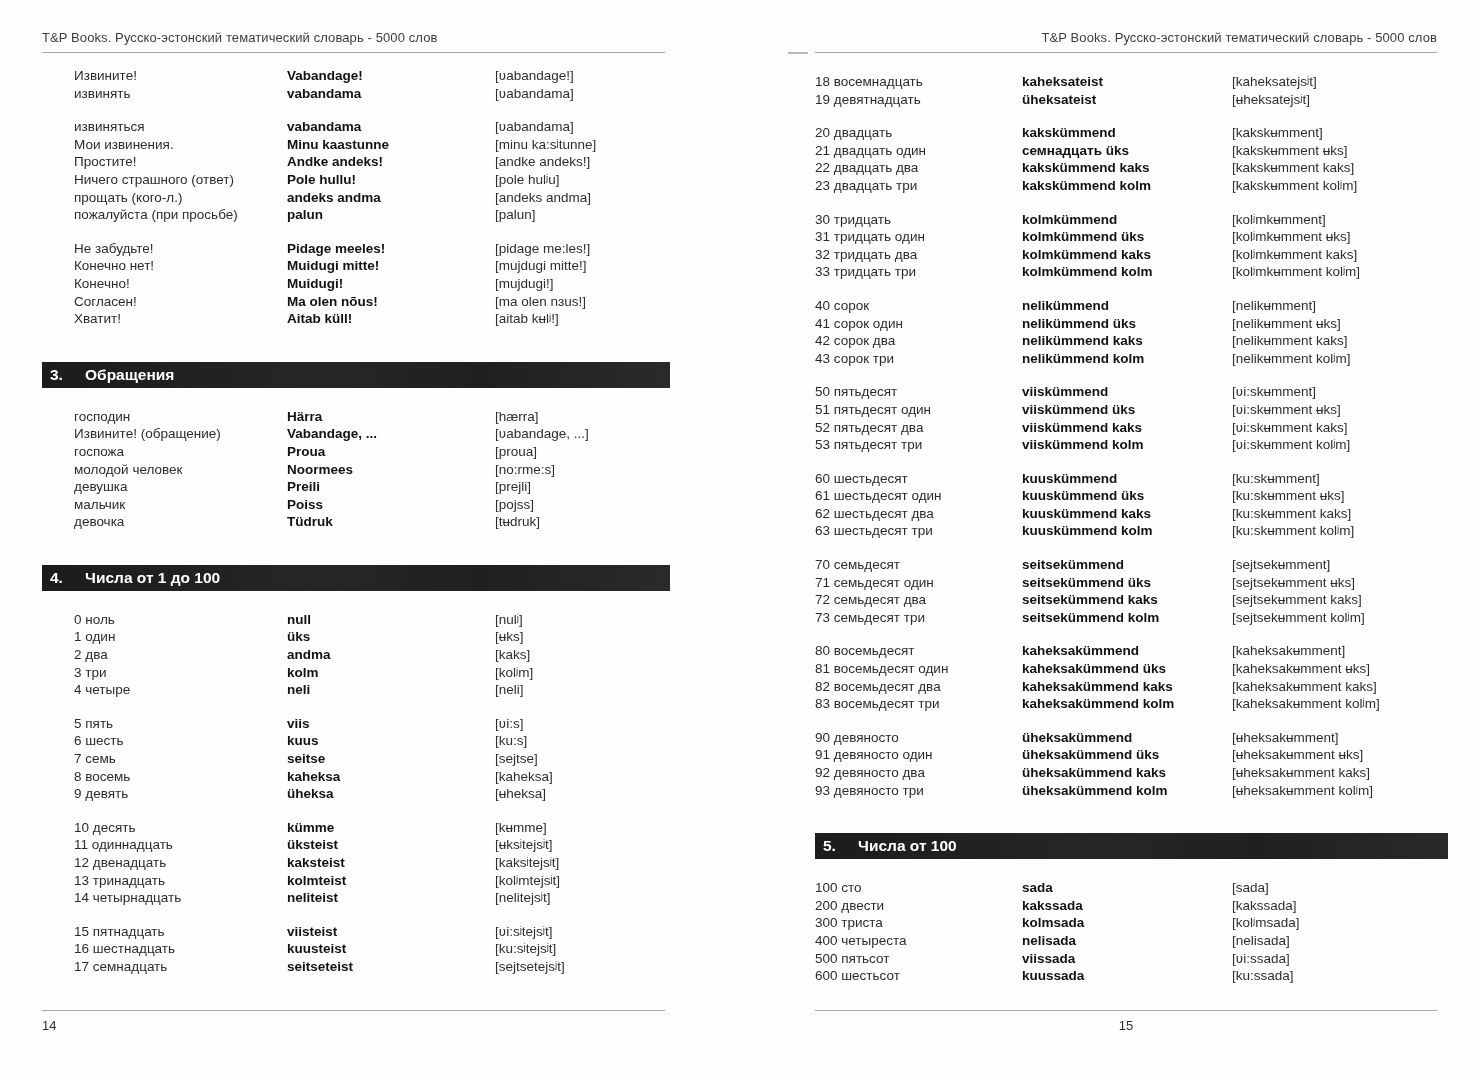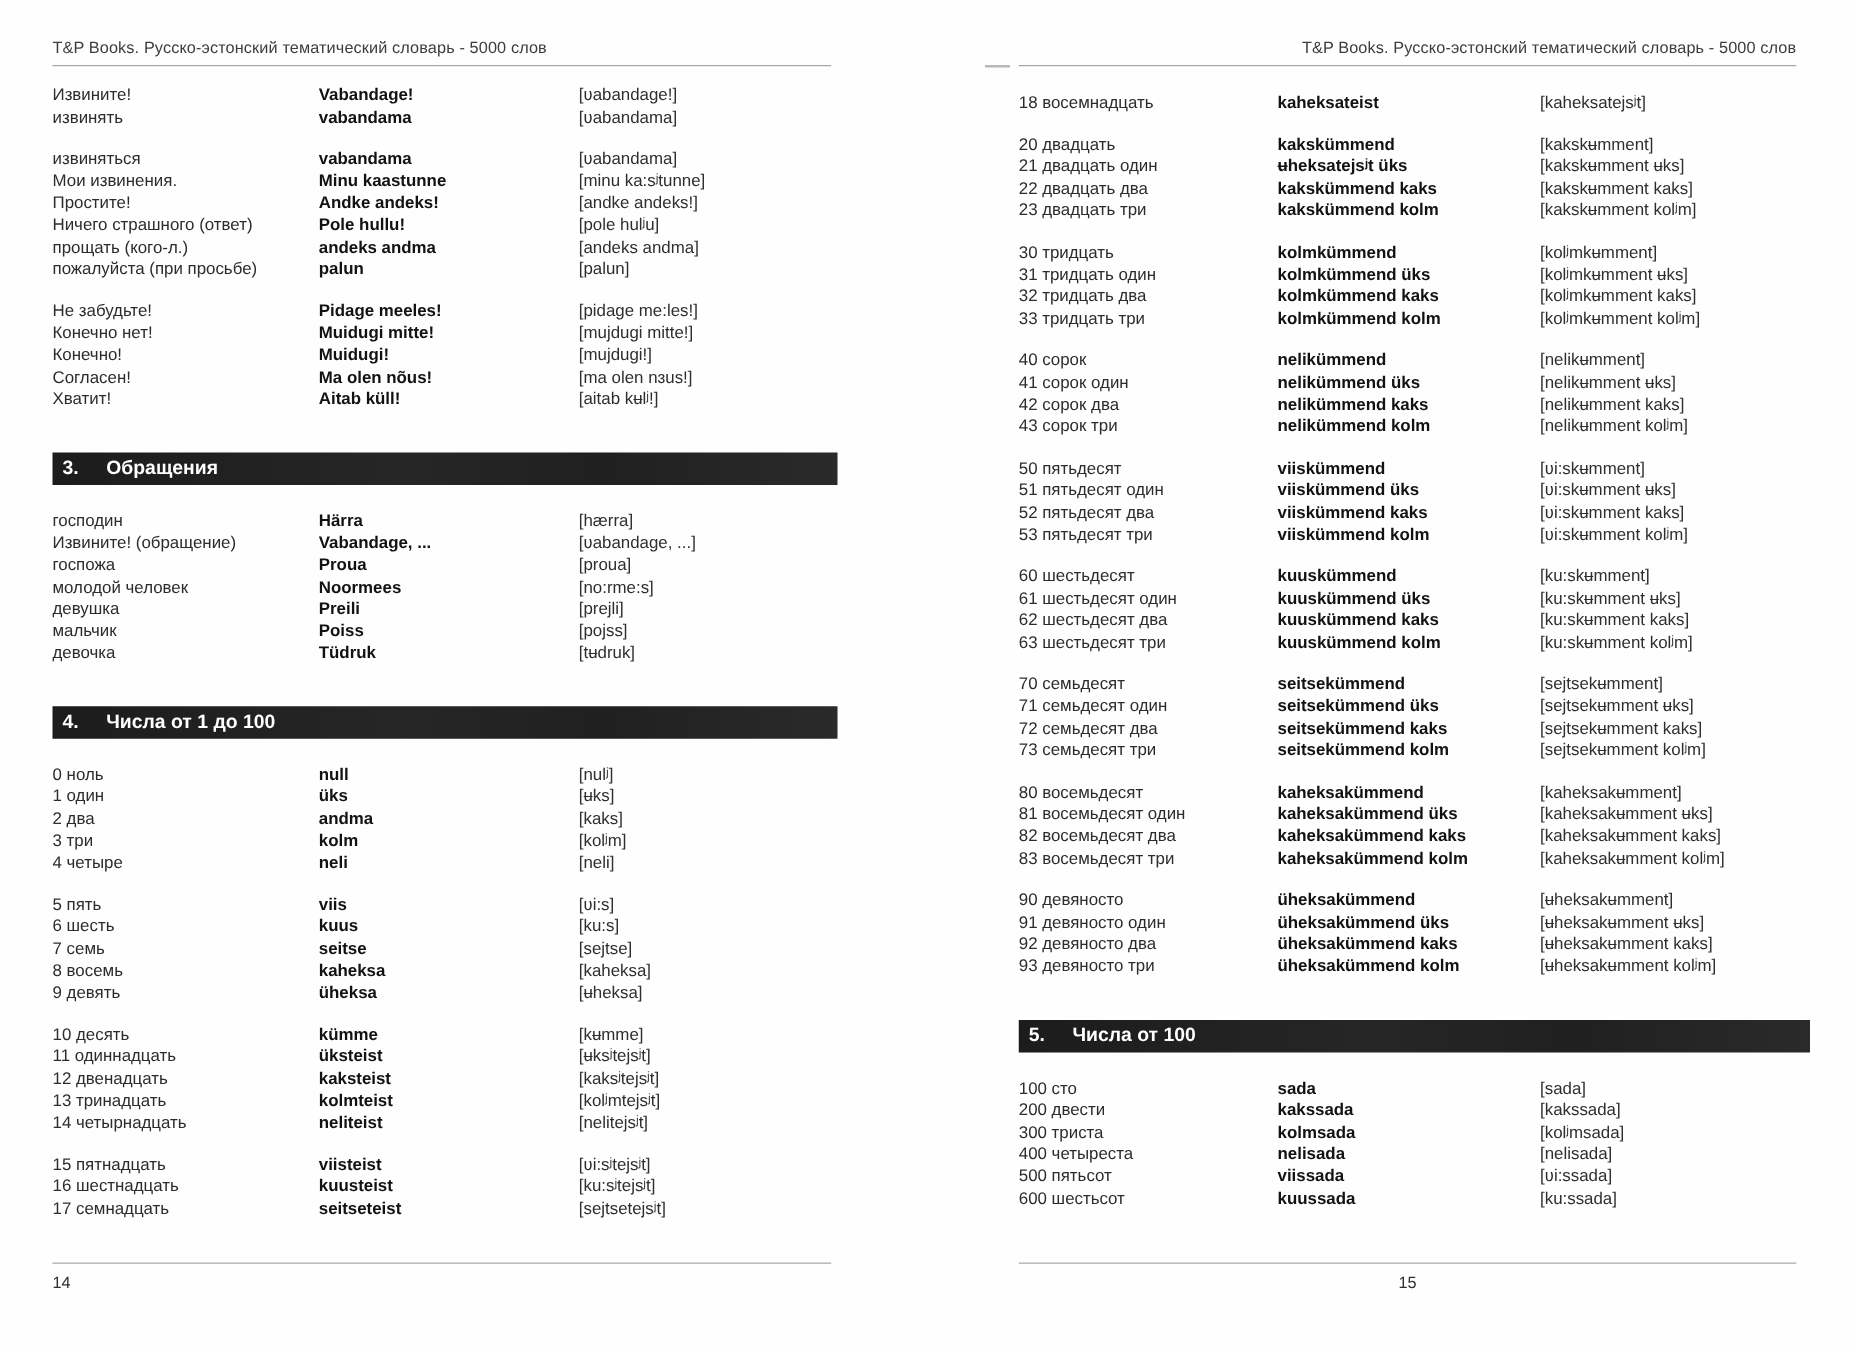--- a/index.html
+++ b/index.html
@@ -38,21 +38,21 @@
   .page.right .content { padding-top: 20px; }
 
   .group { margin-bottom: 16px; }
 
   .row {
     display: grid;
     line-height: 17.6px;
     font-size: 13.5px;
     white-space: nowrap;
   }
-  .page.left  .row { grid-template-columns: 213px 208px 1fr; }
+  .page.left  .row { grid-template-columns: 213px 208px 1fr; margin-left: 32px; }
   .page.right .row { grid-template-columns: 207px 210px 1fr; }
 
   .ru { color: #2c2c2c; }
   .et { font-weight: bold; color: #121212; }
   .ph { color: #2e2e2e; }
 
   .section-bar {
     background: linear-gradient(90deg, #1c1c1c 0%, #262626 45%, #202020 70%, #2a2a2a 100%);
     color: #ffffff;
     height: 26px;
@@ -316,30 +316,35 @@
 
   <div class="page right">
     <div class="page-header">T&amp;P Books. Русско-эстонский тематический словарь - 5000 слов</div>
     <div class="content">
         <div class="group">
           <div class="row">
             <span class="ru">18 восемнадцать</span>
             <span class="et">kaheksateist</span>
             <span class="ph">[kaheksatejsʲt]</span>
           </div>
+          <div class="row">
+            <span class="ru">19 девятнадцать</span>
+            <span class="et">üheksateist</span>
+            <span class="ph">[ʉheksatejsʲt]</span>
+          </div>
         </div>
         <div class="group">
           <div class="row">
             <span class="ru">20 двадцать</span>
             <span class="et">kakskümmend</span>
             <span class="ph">[kakskʉmment]</span>
           </div>
           <div class="row">
             <span class="ru">21 двадцать один</span>
-            <span class="et">ʉheksatejsʲt üks</span>
+            <span class="et">семнадцать üks</span>
             <span class="ph">[kakskʉmment ʉks]</span>
           </div>
           <div class="row">
             <span class="ru">22 двадцать два</span>
             <span class="et">kakskümmend kaks</span>
             <span class="ph">[kakskʉmment kaks]</span>
           </div>
           <div class="row">
             <span class="ru">23 двадцать три</span>
             <span class="et">kakskümmend kolm</span>

